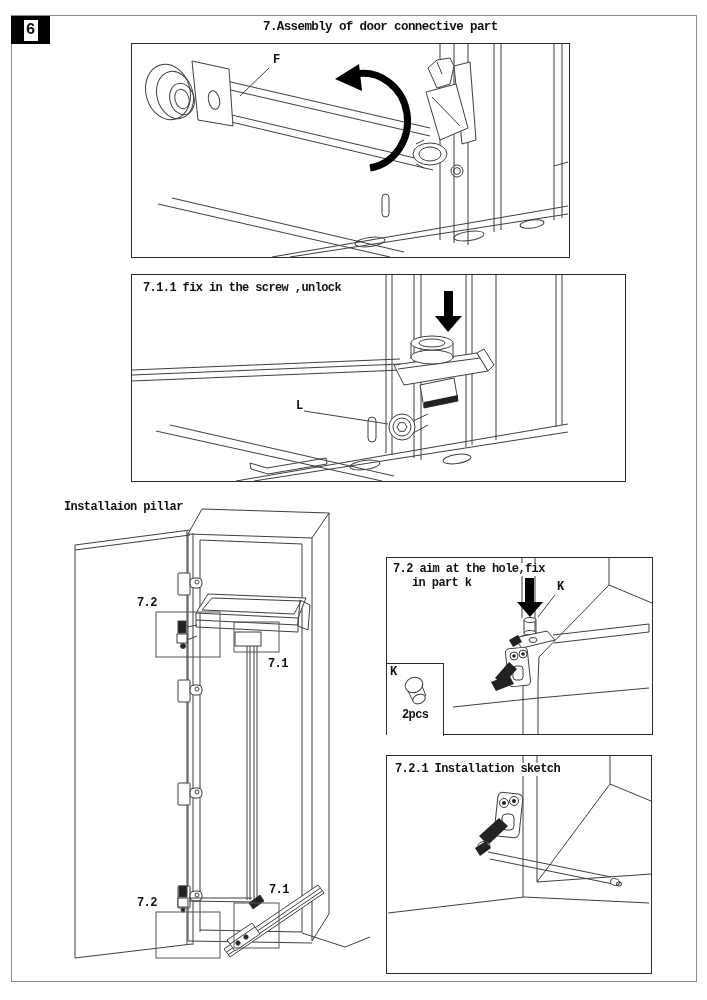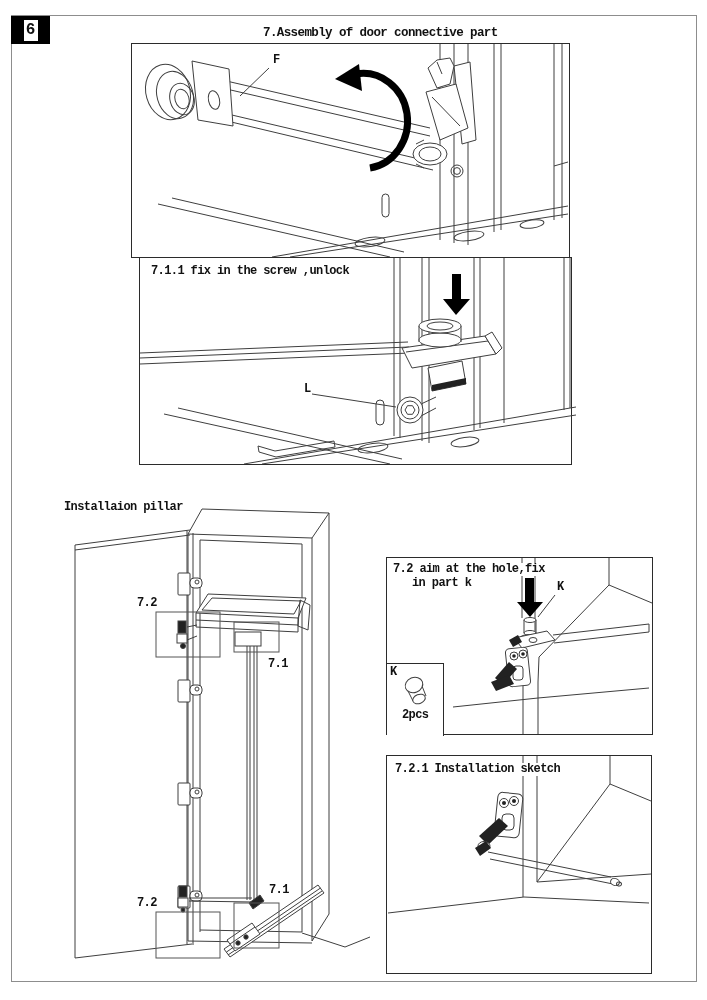--- a/index.html
+++ b/index.html
@@ -16,21 +16,21 @@
   }
   .pagenum-inner {
     background:#fff; border:1px solid #000; min-width:16px; height:23px;
     display:flex; align-items:center; justify-content:center;
     font-size:16px; font-weight:700; line-height:1; padding:0 2px;
   }
   .t {
     position:absolute; font-weight:700; font-size:12px; line-height:13px;
     white-space:pre; letter-spacing:-0.6px; background:#fff; padding:0 1px;
   }
-  .title { font-size:12.5px;margin-top:6px; }
+  .title { font-size:12.5px; }
   .panel { position:absolute; border:1px solid #2b2b2b; background:#fff; }
   .panel > svg, .cab > svg { position:absolute; left:0; top:0; display:block; }
   .cab { position:absolute; }
   .kbox {
     position:absolute; left:0; top:105px; width:57px; height:73px;
     border-top:1px solid #2b2b2b; border-right:1px solid #2b2b2b; background:#fff;
   }
   svg line, svg path, svg polygon, svg rect, svg ellipse, svg circle, svg polyline { vector-effect:none; }
 </style>
 </head>
@@ -99,21 +99,21 @@
       </g>
 
       <g>
         <path d="M224,30 A44,47 0 1 1 238,124" stroke="#000" stroke-width="7" fill="none"></path>
         <polygon points="203,35 227,20 230,47" fill="#000"></polygon>
       </g>
     </svg>
     <span class="t" style="left:140px; top:10px;">F</span>
   </div>
 
-  <div class="panel" style="left:131px; top:257px; width:433px; height:208px;margin-left:8px;">
+  <div class="panel" style="left:131px; top:274px; width:495px; height:208px;">
     <svg width="437" height="206" viewBox="0 0 437 206">
       <g stroke="#3f3f3f" stroke-width="1" fill="none">
 
         <line x1="254" y1="0" x2="254" y2="178"></line>
         <line x1="260" y1="0" x2="260" y2="180"></line>
         <line x1="282" y1="0" x2="282" y2="183"></line>
         <line x1="289" y1="0" x2="289" y2="185"></line>
         <line x1="334" y1="0" x2="334" y2="172"></line>
         <line x1="340" y1="0" x2="340" y2="170"></line>
         <line x1="364" y1="0" x2="364" y2="165"></line>

